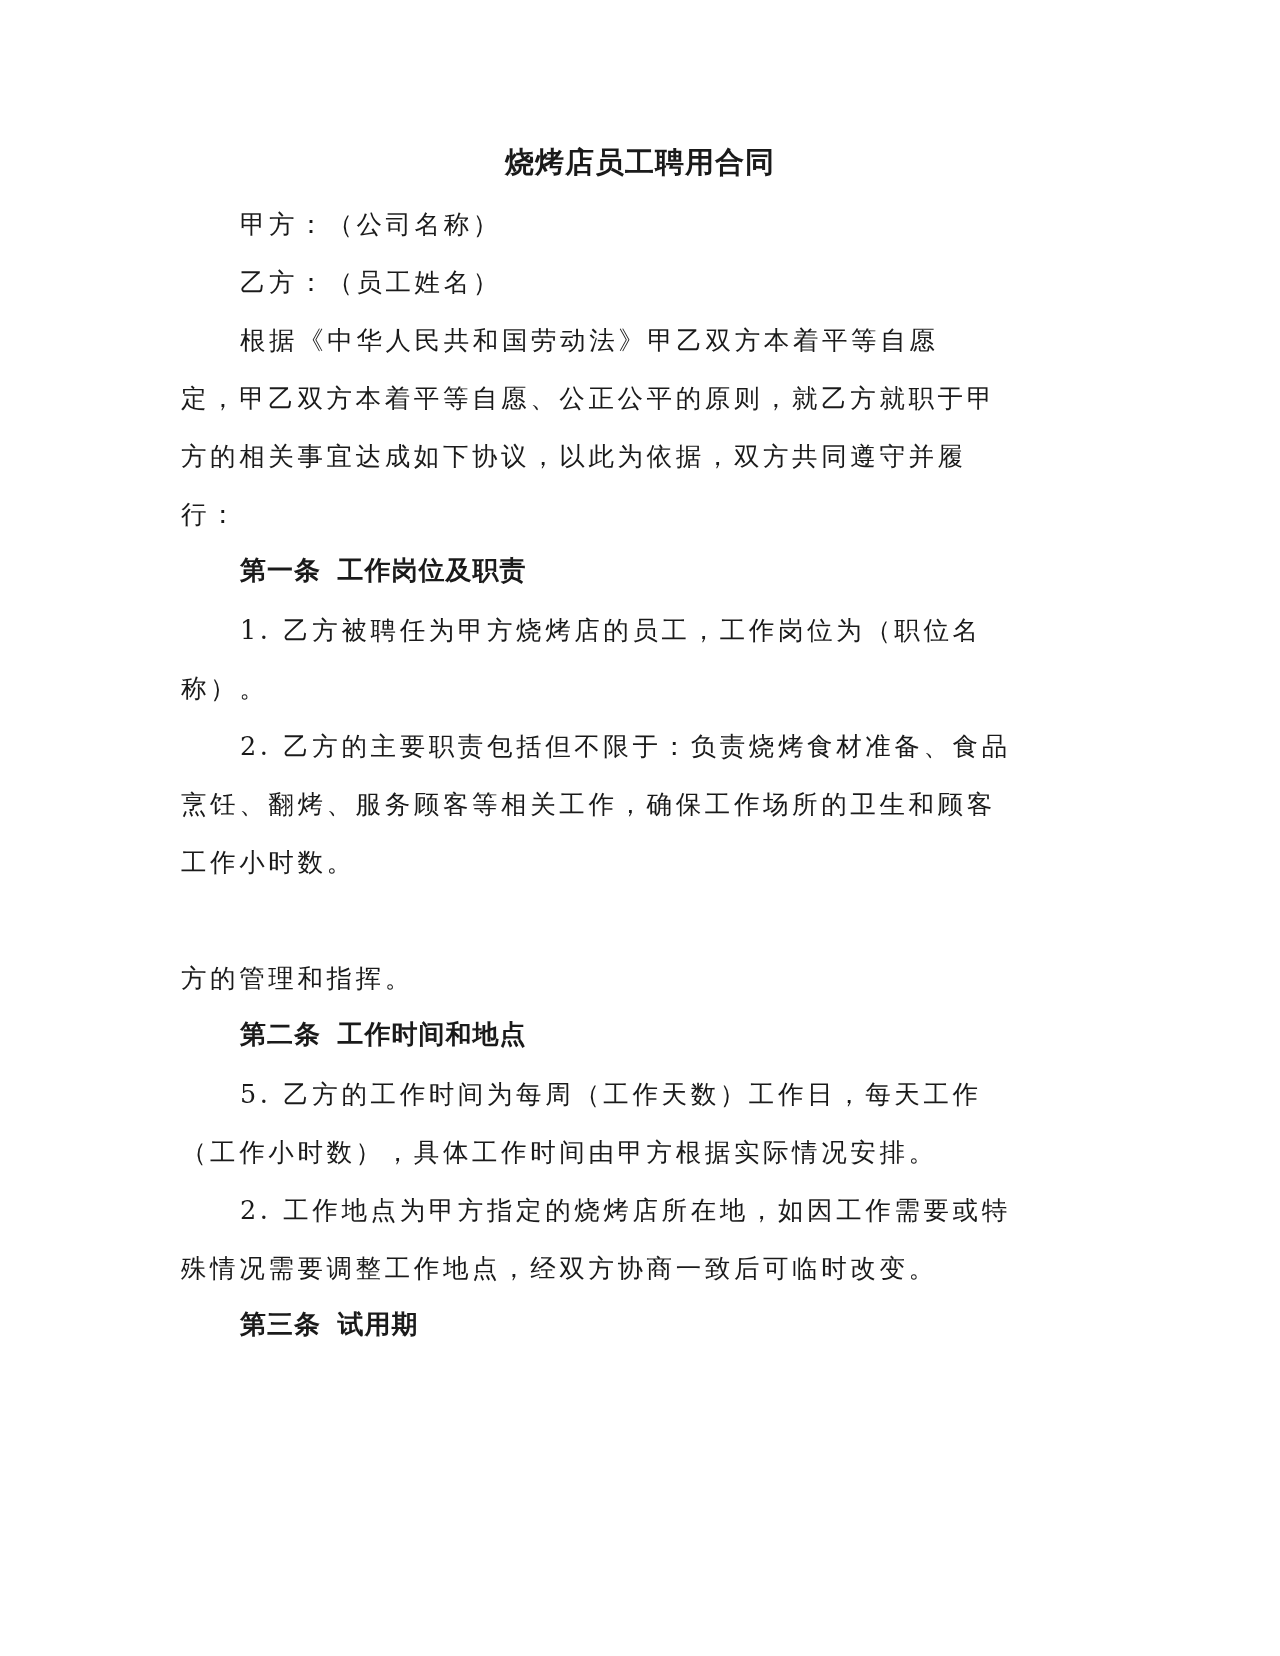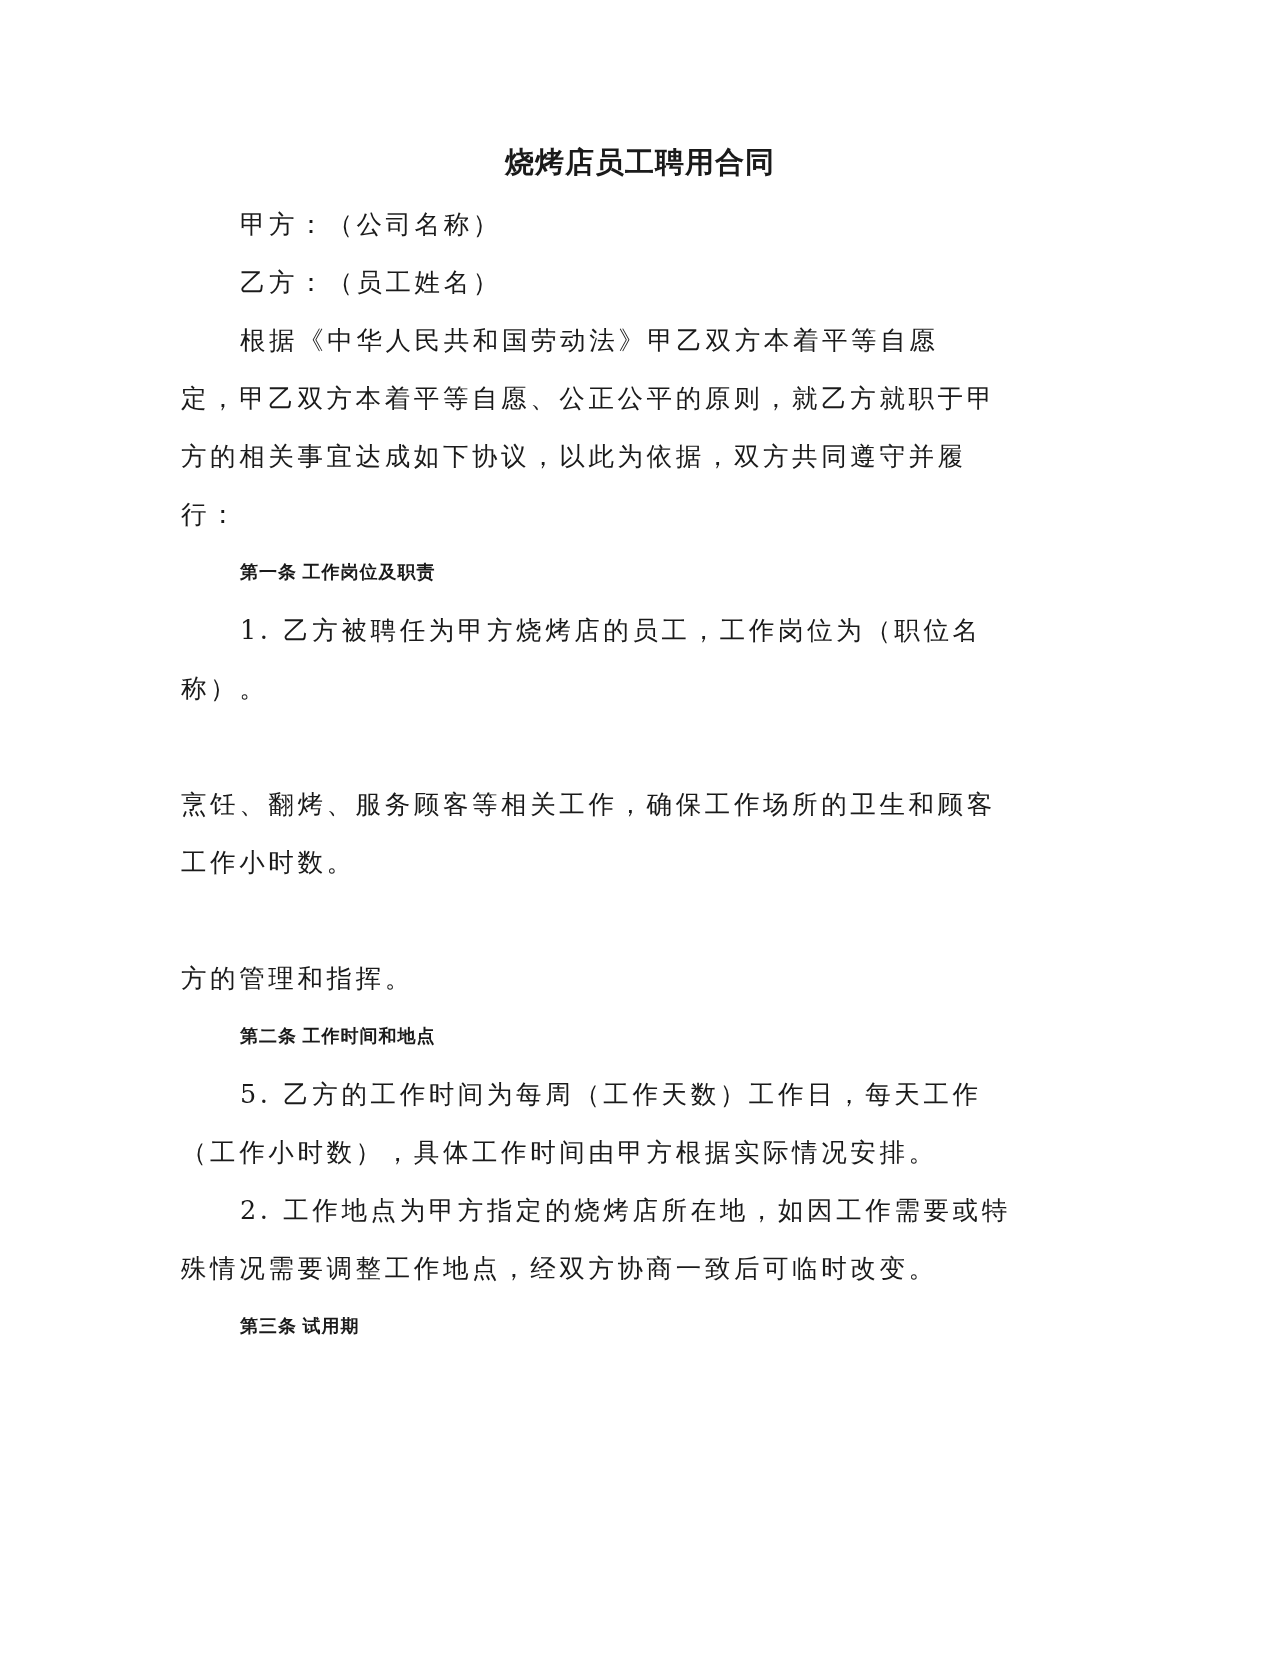--- a/index.html
+++ b/index.html
@@ -38,43 +38,44 @@
     position: absolute;
     left: 181px;
     font-size: 25.5px;
     line-height: 40px;
     letter-spacing: 3.6px;
     white-space: nowrap;
   }
   .indent { left: 240px; }
   .heading {
     font-weight: bold;
-    font-family: Liberation Serif, serif;
+    font-family: Liberation Mono, monospace;
     letter-spacing: 1px;
-    font-size: 18px;
+    font-size: 26px;
   }
 </style>
 </head>
 <body>
 
 <div class="page">
 
   <div class="title">烧烤店员工聘用合同</div>
 
   <div class="line indent" style="top:262px;">乙方：（员工姓名）</div>
   <div class="line indent" style="top:204px;">甲方：（公司名称）</div>
 
   <div class="line indent" style="top:320px;">根据《中华人民共和国劳动法》甲乙双方本着平等自愿</div>
   <div class="line" style="top:378px;">定，甲乙双方本着平等自愿、公正公平的原则，就乙方就职于甲</div>
   <div class="line" style="top:436px;">方的相关事宜达成如下协议，以此为依据，双方共同遵守并履</div>
   <div class="line" style="top:494px;">行：</div>
 
   <div class="line indent heading" style="top:552px;">第一条  工作岗位及职责</div>
   <div class="line indent" style="top:610px;">1. 乙方被聘任为甲方烧烤店的员工，工作岗位为（职位名</div>
   <div class="line" style="top:668px;">称）。</div>
+  <div class="line indent" style="top:726px;">2. 乙方的主要职责包括但不限于：负责烧烤食材准备、食品</div>
   <div class="line" style="top:784px;">烹饪、翻烤、服务顾客等相关工作，确保工作场所的卫生和顾客</div>
   <div class="line" style="top:842px;">工作小时数。</div>
   <div class="line" style="top:958px;">方的管理和指挥。</div>
 
   <div class="line indent heading" style="top:1016px;">第二条  工作时间和地点</div>
   <div class="line indent" style="top:1074px;">5. 乙方的工作时间为每周（工作天数）工作日，每天工作</div>
   <div class="line" style="top:1132px;">（工作小时数），具体工作时间由甲方根据实际情况安排。</div>
   <div class="line indent" style="top:1190px;">2. 工作地点为甲方指定的烧烤店所在地，如因工作需要或特</div>
   <div class="line" style="top:1248px;">殊情况需要调整工作地点，经双方协商一致后可临时改变。</div>
 

